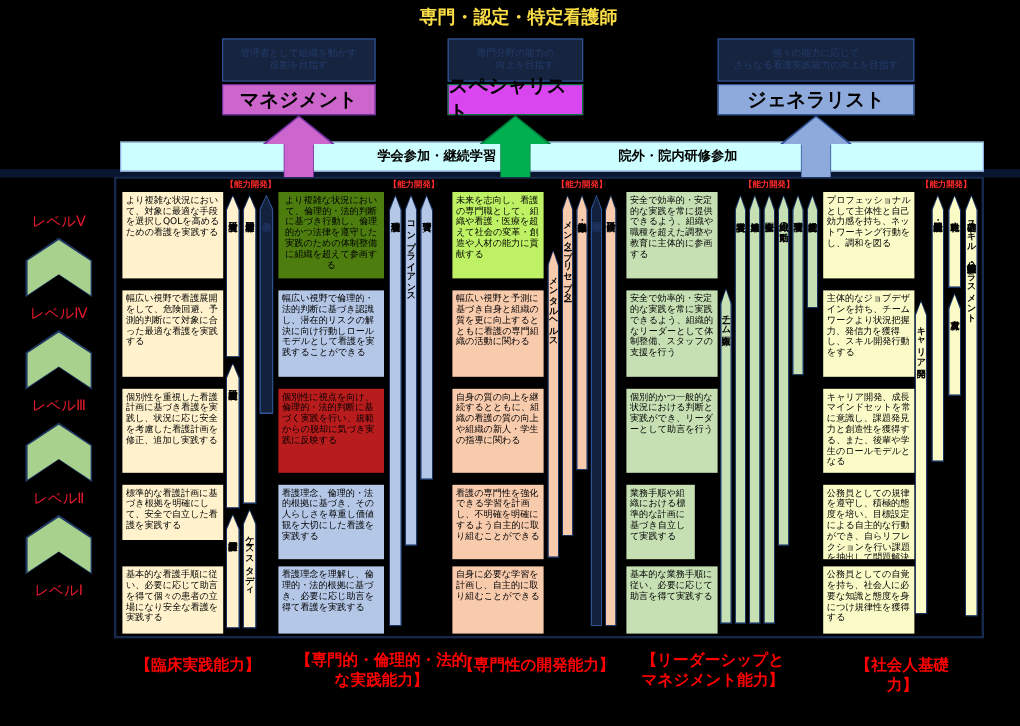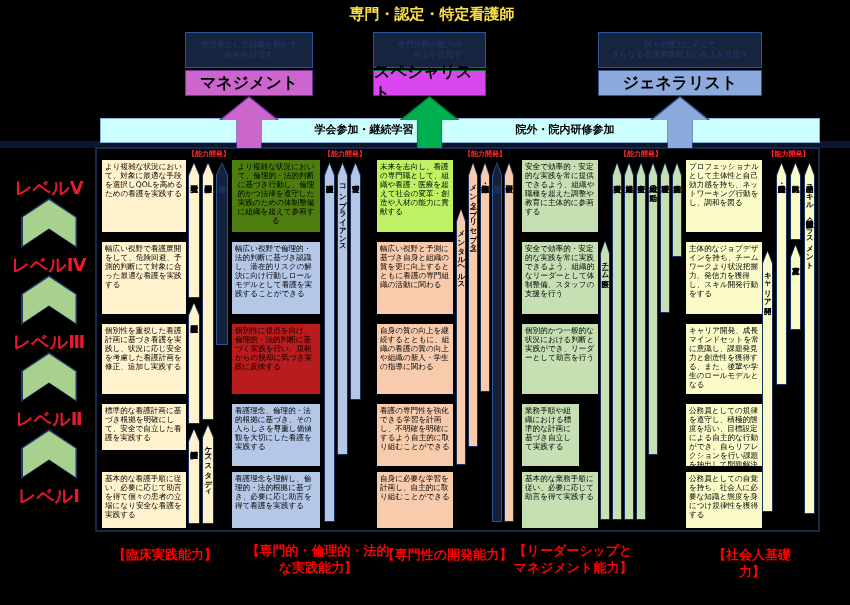--- a/index.html
+++ b/index.html
@@ -16,21 +16,21 @@
   #banner-right{left:565px;}
   #under-banner-bar{left:0;top:141px;width:850px;height:7px;background:#0a1630;}
   #frame{left:95px;top:147px;width:725px;height:385px;background:#000;
          border:2px solid #16294d;box-sizing:border-box;}
   .goal-box{height:36px;top:32px;background:#162440;border:1.5px solid #2f5496;
             box-sizing:border-box;color:#233c6b;font-size:8px;line-height:1.3;
             display:flex;align-items:center;justify-content:center;text-align:center;
             white-space:pre-line;z-index:3;}
   .career-bar{height:26px;top:70px;display:flex;align-items:center;justify-content:center;
               color:#000;font-size:16px;font-weight:bold;z-index:3;box-sizing:border-box;}
-  .level-label{color:#e8192c;font-size:18px;font-weight:bold;width:90px;left:4px;
+  .level-label{color:#e8192c;font-size:12px;font-weight:normal;width:90px;left:4px;
                text-align:center;white-space:nowrap;}
   .cap{color:#ff0000;font-size:13px;font-weight:bold;text-align:center;
        transform:translateX(-50%);white-space:pre-line;line-height:1.3;}
   .dev-label{color:#ff2a2a;font-size:7px;font-weight:bold;text-align:center;white-space:nowrap;}
   .cell{box-sizing:border-box;padding:3px 3px;font-size:7.6px;line-height:1.18;
         color:#000;overflow:hidden;}
   .vtext{position:absolute;left:50%;transform:translateX(-50%);
          writing-mode:vertical-rl;text-orientation:upright;
          font-size:7.5px;font-weight:bold;line-height:1;letter-spacing:0;}
 </style>
@@ -188,21 +188,21 @@
         <div class="vtext" style="top: 17px; max-height: 272px; color: rgb(0, 0, 0);">組織の活動</div>
       </div>
       <div style="position: absolute; left: 660px; top: 162px; width: 10px; height: 151px; background: rgb(23, 48, 94); clip-path: polygon(50% 0px, 100% 13px, 100% 100%, 0px 100%, 0px 13px);">
         <div style="position: absolute; inset: 1.5px 1px 1px; background: rgb(198, 224, 180); clip-path: polygon(50% 0px, 100% 12px, 100% 100%, 0px 100%, 0px 12px);"></div>
         <div class="vtext" style="top: 17px; max-height: 130px; color: rgb(0, 0, 0);">看護管理</div>
       </div>
       <div style="position: absolute; left: 672px; top: 162px; width: 10px; height: 95px; background: rgb(23, 48, 94); clip-path: polygon(50% 0px, 100% 13px, 100% 100%, 0px 100%, 0px 13px);">
         <div style="position: absolute; inset: 1.5px 1px 1px; background: rgb(198, 224, 180); clip-path: polygon(50% 0px, 100% 12px, 100% 100%, 0px 100%, 0px 12px);"></div>
         <div class="vtext" style="top: 17px; max-height: 74px; color: rgb(0, 0, 0);">病院経営</div>
       </div>
-      <div class="abs cap" style="position: absolute; left: 573px; top: 543px;">【リーダーシップと
+      <div class="abs cap" style="position: absolute; left: 594px; top: 543px;">【リーダーシップと
 マネジメント能力】</div>
       <div class="abs cell" style="position: absolute; left: 686px; top: 160px; width: 76px; height: 72px; background: rgb(251, 251, 200);">プロフェッショナルとして主体性と自己効力感を持ち、ネットワーキング行動をし、調和を図る</div>
       <div class="abs cell" style="position: absolute; left: 686px; top: 242px; width: 76px; height: 72px; background: rgb(251, 251, 200);">主体的なジョブデザインを持ち、チームワークより状況把握力、発信力を獲得し、スキル開発行動をする</div>
       <div class="abs cell" style="position: absolute; left: 686px; top: 324px; width: 76px; height: 70px; background: rgb(251, 251, 200);">キャリア開発、成長マインドセットを常に意識し、課題発見力と創造性を獲得する、また、後輩や学生のロールモデルとなる</div>
       <div class="abs cell" style="position: absolute; left: 686px; top: 404px; width: 76px; height: 62px; background: rgb(251, 251, 200);">公務員としての規律を遵守し、積極的態度を培い、目標設定による自主的な行動ができ、自らリフレクションを行い課題を抽出して問題解決能力を獲得する</div>
       <div class="abs cell" style="position: absolute; left: 686px; top: 472px; width: 76px; height: 56px; background: rgb(251, 251, 200);">公務員としての自覚を持ち、社会人に必要な知識と態度を身につけ規律性を獲得する</div>
       <div class="abs dev-label" style="position: absolute; left: 762px; top: 149px; width: 53px;">【能力開発】</div>
       <div style="position: absolute; left: 762px; top: 250px; width: 11px; height: 262px; background: rgb(23, 48, 94); clip-path: polygon(50% 0px, 100% 13px, 100% 100%, 0px 100%, 0px 13px);">
         <div style="position: absolute; inset: 1.5px 1px 1px; background: rgb(251, 251, 200); clip-path: polygon(50% 0px, 100% 12px, 100% 100%, 0px 100%, 0px 12px);"></div>
         <div class="vtext" style="top: 17px; max-height: 241px; color: rgb(0, 0, 0);">キャリア開発</div>

